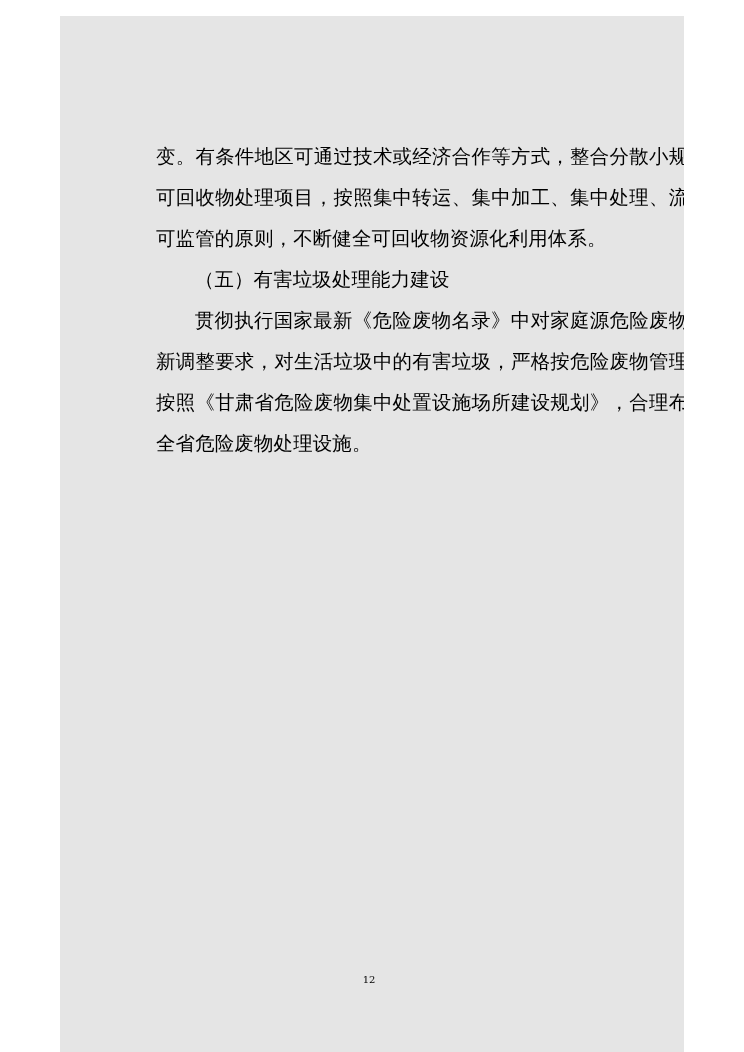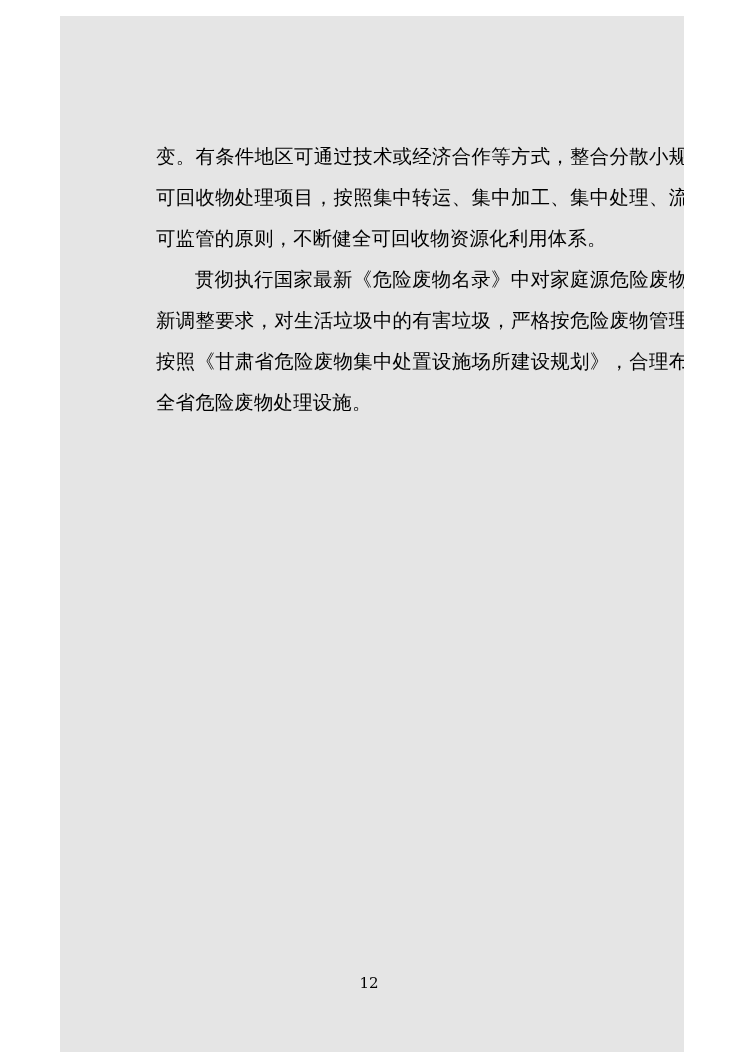--- a/index.html
+++ b/index.html
@@ -35,26 +35,27 @@
   .para.indent {
     text-indent: 2em;
   }
   .page-number {
     position: absolute;
     left: 0;
     right: 6px;
     top: 958px;
     text-align: center;
     font-family: "DejaVu Serif", "Liberation Serif", serif;
-    font-size: 15px;
+    font-size: 10px;
     color: #000000;
   }
 </style>
 </head>
 <body>
 
 <div class="page">
   <div class="content">
     <p class="para">变。有条件地区可通过技术或经济合作等方式，整合分散小规模可回收物处理项目，按照集中转运、集中加工、集中处理、流向可监管的原则，不断健全可回收物资源化利用体系。</p>
+    <p class="para indent">（五）有害垃圾处理能力建设</p>
     <p class="para indent">贯彻执行国家最新《危险废物名录》中对家庭源危险废物更新调整要求，对生活垃圾中的有害垃圾，严格按危险废物管理。按照《甘肃省危险废物集中处置设施场所建设规划》，合理布局全省危险废物处理设施。</p>
   </div>
   <div class="page-number">12</div>
 </div>
 
 </body></html>

